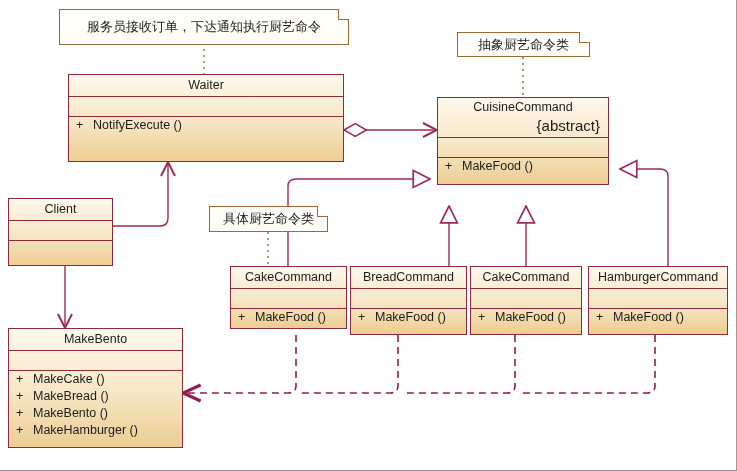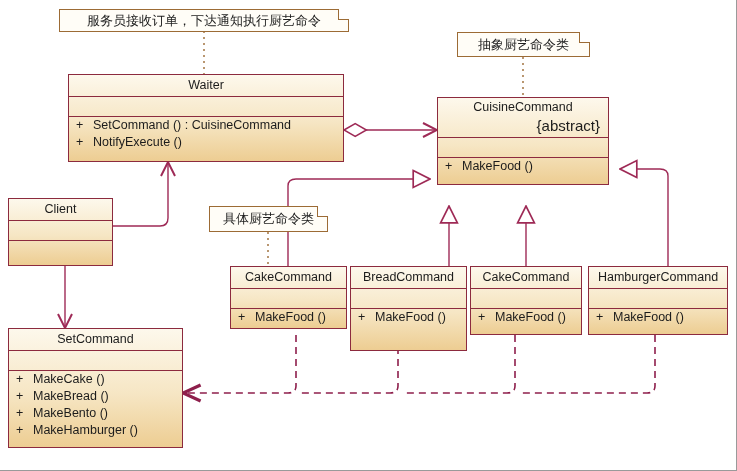--- a/index.html
+++ b/index.html
@@ -171,39 +171,36 @@
 
      Kitchener (dashed) --&gt;
     <g fill="none" stroke="#8e1f4c" stroke-width="1.6" stroke-dasharray="7,5">
       <path d="M296,335 L296,386 Q296,393 288,393 L183,393" marker-end="url(#openArrowThick)"></path>
       <path d="M398,335 L398,386 Q398,393 390,393 L300,393"></path>
       <path d="M515,335 L515,386 Q515,393 507,393 L402,393"></path>
       <path d="M655,335 L655,386 Q655,393 647,393 L519,393"></path>
     </g>
   </svg>
 
-  <div class="uml-note" style="left:59px; top:9px; width:290px; height:23px;">
+  <div class="uml-note" style="left:59px; top:9px; width:290px; height:36px;">
     <span class="note-text">服务员接收订单，下达通知执行厨艺命令</span>
   </div>
 
   <div class="uml-note" style="left:457px; top:32px; width:133px; height:25px;">
     <span class="note-text">抽象厨艺命令类</span>
   </div>
 
   <div class="uml-note" style="left:209px; top:206px; width:119px; height:26px;">
     <span class="note-text">具体厨艺命令类</span>
   </div>
 
   <div class="uml-class" style="left:68px; top:74px; width:276px; height:88px;">
     <div class="row cls-title">Waiter</div>
     <div class="row cls-attrs"></div>
     <div class="row cls-ops">
-      <div class="op">
-        <span class="vis">+</span><span>SetCommand ()  : CuisineCommand</span>
-      </div>
       <div class="op">
         <span class="vis">+</span><span>NotifyExecute ()</span>
       </div>
     </div>
   </div>
 
   <div class="uml-class" style="left:437px; top:97px; width:172px; height:88px;">
     <div class="row cls-title two-line">
       <span>CuisineCommand</span>
       <span class="abs">{abstract}</span>
@@ -216,21 +213,21 @@
     </div>
   </div>
 
   <div class="uml-class" style="left:8px; top:198px; width:105px; height:68px;">
     <div class="row cls-title">Client</div>
     <div class="row cls-attrs"></div>
     <div class="row cls-attrs" style="height:25px;"></div>
   </div>
 
   <div class="uml-class" style="left:8px; top:328px; width:175px; height:120px;">
-    <div class="row cls-title">SetCommand</div>
+    <div class="row cls-title">MakeBento</div>
     <div class="row cls-attrs"></div>
     <div class="row cls-ops">
       <div class="op">
         <span class="vis">+</span><span>MakeCake ()</span>
       </div>
       <div class="op">
         <span class="vis">+</span><span>MakeBread ()</span>
       </div>
       <div class="op">
         <span class="vis">+</span><span>MakeBento ()</span>
@@ -244,21 +241,21 @@
   <div class="uml-class" style="left:230px; top:266px; width:117px; height:63px;">
     <div class="row cls-title">CakeCommand</div>
     <div class="row cls-attrs"></div>
     <div class="row cls-ops">
       <div class="op">
         <span class="vis">+</span><span>MakeFood ()</span>
       </div>
     </div>
   </div>
 
-  <div class="uml-class" style="left:350px; top:266px; width:117px; height:85px;">
+  <div class="uml-class" style="left:350px; top:266px; width:117px; height:69px;">
     <div class="row cls-title">BreadCommand</div>
     <div class="row cls-attrs"></div>
     <div class="row cls-ops">
       <div class="op">
         <span class="vis">+</span><span>MakeFood ()</span>
       </div>
     </div>
   </div>
 
   <div class="uml-class" style="left:470px; top:266px; width:112px; height:69px;">

